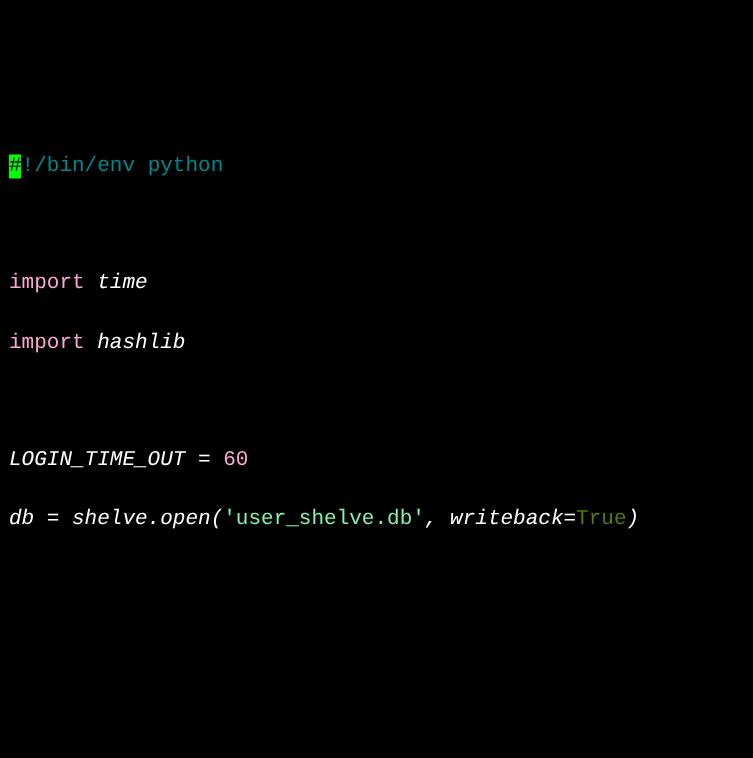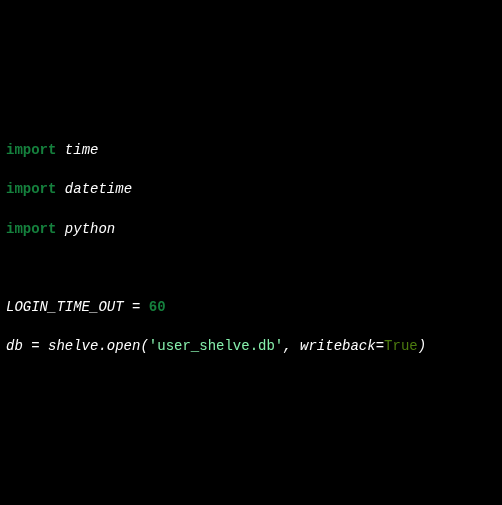--- a/index.html
+++ b/index.html
@@ -12,40 +12,40 @@
     color: #ffffff;
     width: 502px;
     height: 505px;
     overflow: hidden;
     white-space: pre;
   }
   .code-area {
     padding: 4px 6px;
   }
   .c-white { color: #ffffff; font-style: italic; }
-  .c-magenta { color: #15803d; font-weight: bold; }
+  .c-magenta { color: #f9a8d4; }
   .c-cyan { color: #4d7c0f; }
   .c-red { color: #86efac; }
   .c-darkcyan { color: #008888; }
   .cursor {
     background: #00ff00;
     color: #000000;
   }
   .line { display: block; }
 </style>
 </head>
 <body>
 
 
 
 <div class="code-area">
+<span class="line"><span class="cursor">#</span><span class="c-darkcyan">!/bin/env python</span></span>
 <span class="line"> </span>
 <span class="line"><span class="c-magenta">import</span><span class="c-white"> </span><span class="c-white">time</span></span>
-<span class="line"><span class="c-magenta">import</span><span class="c-white"> </span><span class="c-white">datetime</span></span>
-<span class="line"><span class="c-magenta">import</span><span class="c-white"> </span><span class="c-white">python</span></span>
+<span class="line"><span class="c-magenta">import</span><span class="c-white"> </span><span class="c-white">hashlib</span></span>
 <span class="line"> </span>
 <span class="line"><span class="c-white">LOGIN_TIME_OUT = </span><span class="c-magenta">60</span></span>
 <span class="line"><span class="c-white">db = shelve.open(</span><span class="c-red">'user_shelve.db'</span><span class="c-white">, writeback=</span><span class="c-cyan">True</span><span class="c-white">)</span></span>
 <span class="line"> </span>
 <span class="line"> </span>
 
 
 
 
 

